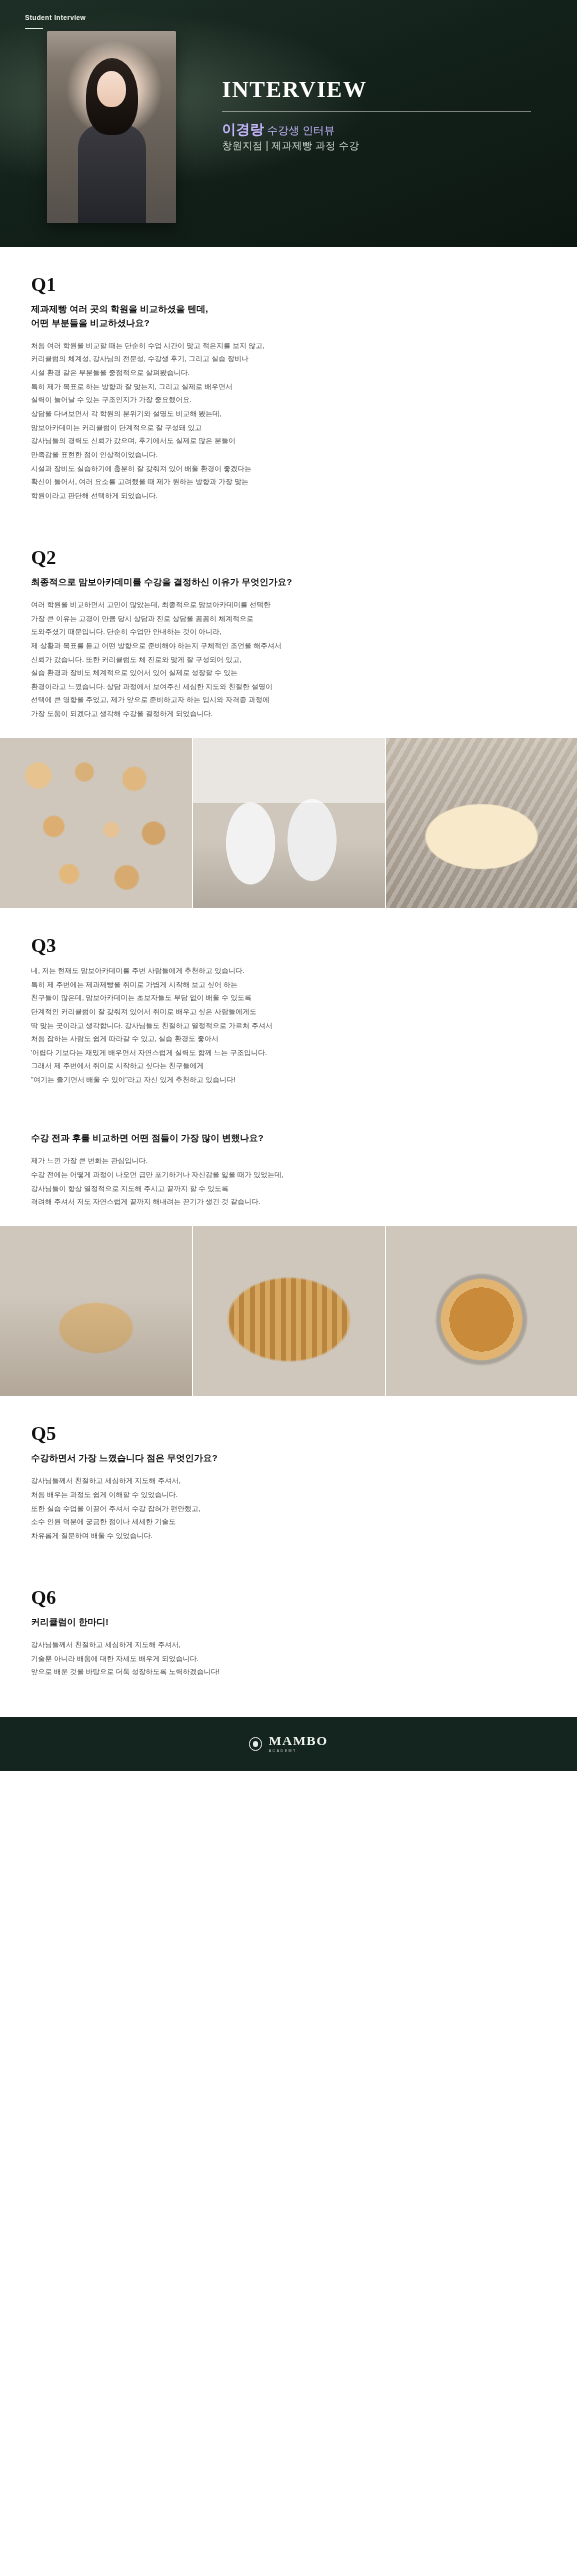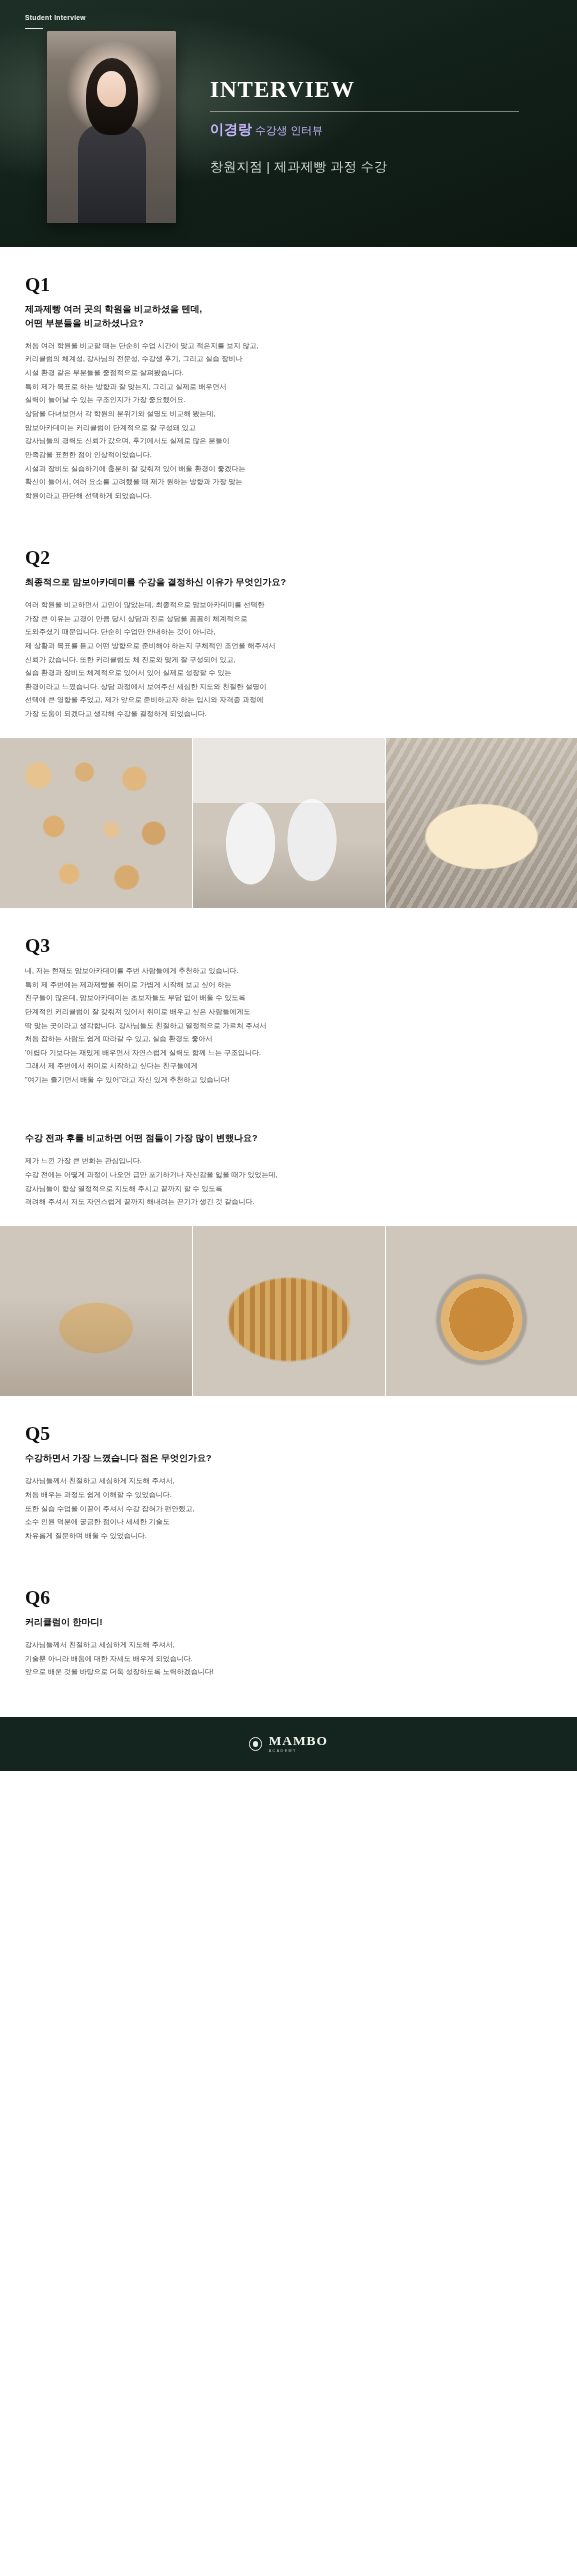--- a/index.html
+++ b/index.html
@@ -65,43 +65,43 @@
   .hp-body {
     position:absolute; left:31px; top:93px; width:68px; height:103px;
     border-radius:24px 24px 0 0;
     background:linear-gradient(180deg,#3a3a40,#23232a);
   }
   .hp-blur-top {
     position:absolute; left:0; top:0; right:0; height:31px;
     background:linear-gradient(180deg,rgba(255,255,255,.18),rgba(255,255,255,0));
   }
   .hero-title-wrap {
-    position:absolute; left:210px; top:78px; width:309px;
+    position:absolute; left:222px; top:78px; width:309px;
   }
   .hero-title {
     font-family:"Liberation Serif", serif;
     font-size:23px; font-weight:bold; letter-spacing:1px;
     color:#ffffff; line-height:1.05;
   }
   .hero-rule {
     width:100%; height:0.5px; background:rgba(255,255,255,.45);
     margin:9.3px 0 8.2px;
   }
   .hero-name {
     font-size:14px; color:#c4b5fd; line-height:1.3;
   }
   .hero-name b { font-weight:bold; }
   .hero-name span.small { font-size:10.8px; font-weight:normal; }
   .hero-sub {
-    margin-top:20px;
-    font-size:13px; color:#cfd8d0; letter-spacing:0.2px;
-  }
-
-  
-  .section { padding:0 25px; }
+    margin-top:1px;
+    font-size:10px; color:#cfd8d0; letter-spacing:0.2px;
+  }
+
+  
+  .section { padding:0 25px;margin-left:6px; }
   .q-block { padding-top:28px; }
   .q-label {
     font-family:"Liberation Serif", serif;
     font-size:19.6px; font-weight:bold; color:#111; line-height:1;
     margin-bottom:8.2px;
   }
   .q-text {
     font-size:9px; font-weight:bold; color:#111; line-height:1.55;
     margin-bottom:8.2px; white-space:pre-line;
   }

